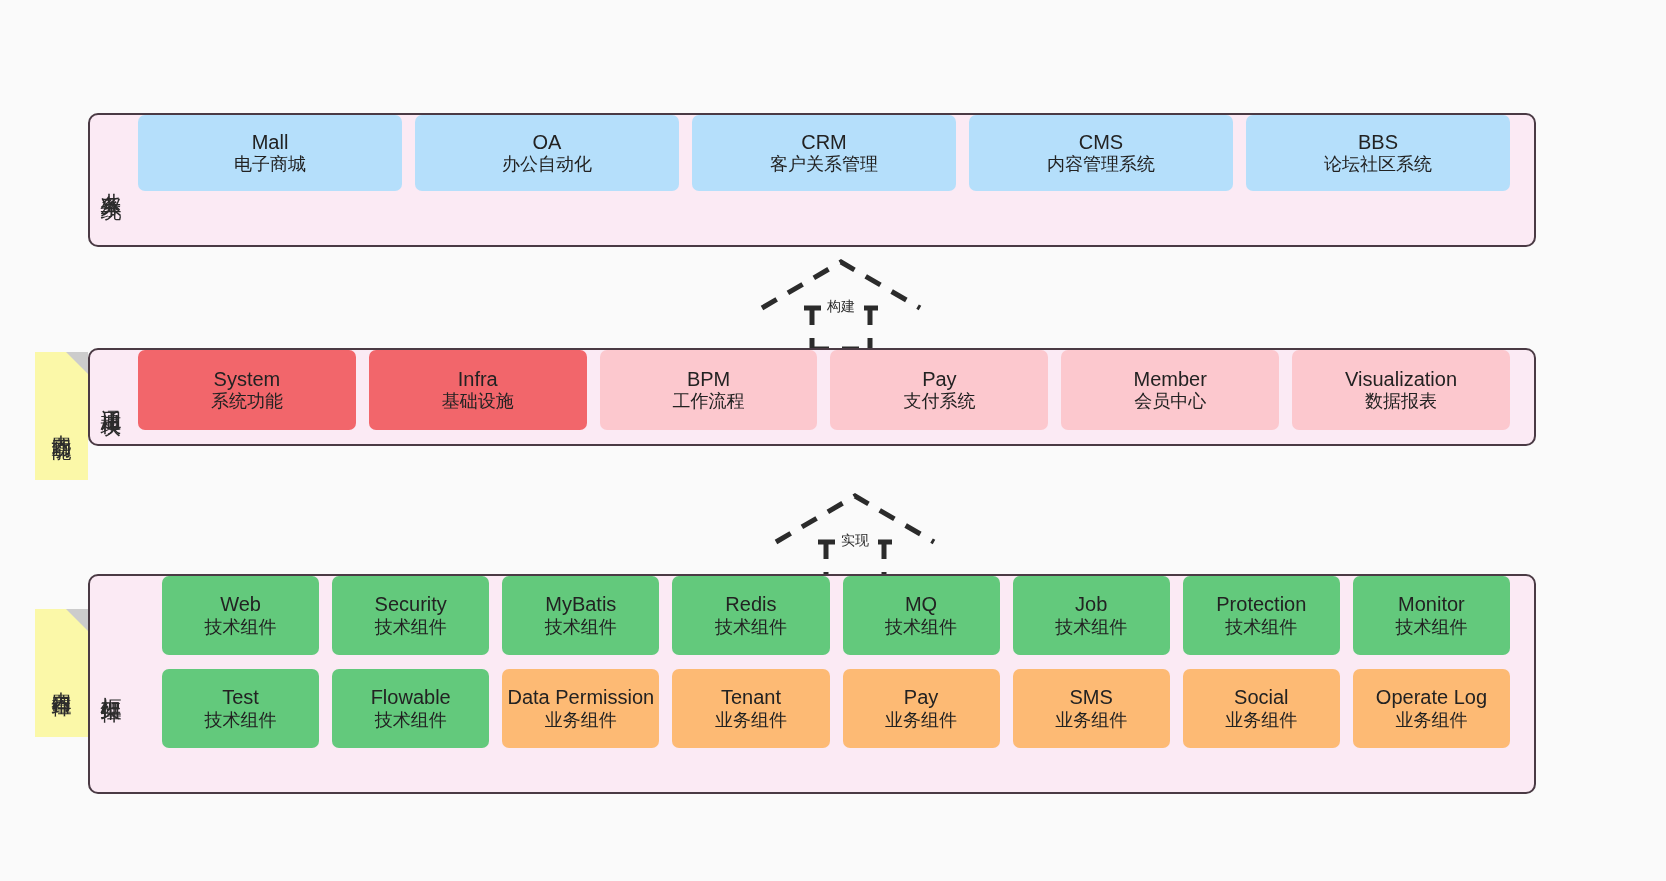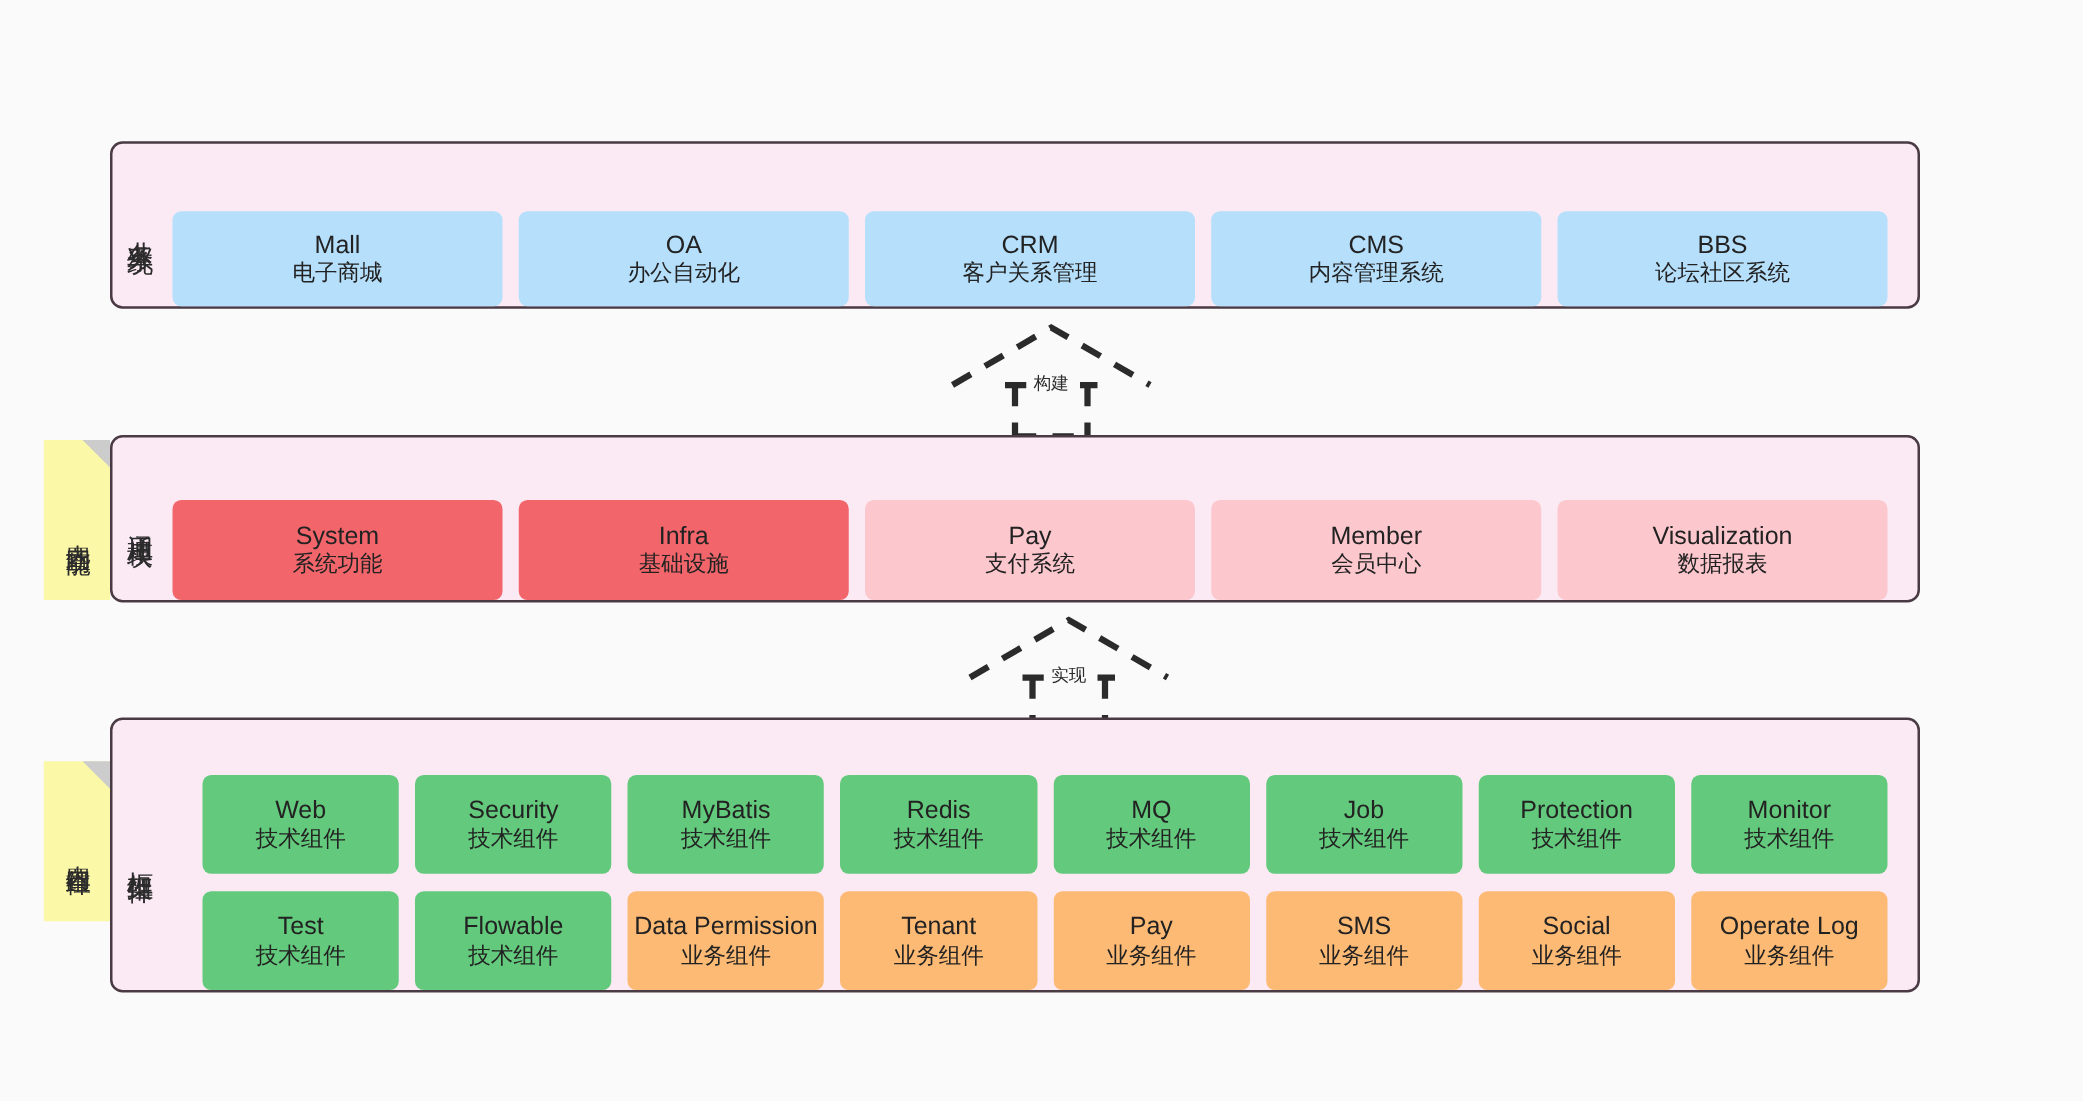--- a/index.html
+++ b/index.html
@@ -45,21 +45,21 @@
     letter-spacing: 2px;
     line-height: 1.05;
     white-space: nowrap;
     user-select: none;
   }
 
   .cards {
     flex: 1 1 auto;
     display: flex;
     flex-direction: column;
-    justify-content: flex-end;
+    justify-content: flex-start;
     gap: 14px;
     padding: 0 24px 0 6px;
   }
 
   .card-row {
     display: flex;
     gap: 13px;
   }
 
   .card {
@@ -83,21 +83,21 @@
   .c-blue        { background: #b5dffb; }
   .c-red         { background: #f2666b; }
   .c-pink        { background: #fcc8ce; }
   .c-green       { background: #63c97c; }
   .c-lightgreen  { background: #fdba74; }
 
   
   #layer-business   { left: 88px;  top: 113px; width: 1448px; height: 134px; }
   #layer-business .card-row { height: 76px; }
 
-  #layer-common     { left: 88px;  top: 348px; width: 1448px; height: 134px; }
+  #layer-common     { left: 88px;  top: 348px; width: 1448px; height: 98px; }
   #layer-common .card-row { height: 80px; }
 
   #layer-framework  { left: 88px;  top: 574px; width: 1448px; height: 220px; gap: 24px; }
   #layer-framework .card-row { height: 79px; }
 
   
   .note {
     position: absolute;
     background: #fbf8a8;
     width: 53px;
@@ -204,20 +204,24 @@
       <div class="card-row">
         <div class="card c-red">
           <span class="t1">System</span>
           <span class="t2">系统功能</span>
         </div>
         <div class="card c-red">
           <span class="t1">Infra</span>
           <span class="t2">基础设施</span>
         </div>
         <div class="card c-pink">
+          <span class="t1">BPM</span>
+          <span class="t2">工作流程</span>
+        </div>
+        <div class="card c-pink">
           <span class="t1">Pay</span>
           <span class="t2">支付系统</span>
         </div>
         <div class="card c-pink">
           <span class="t1">Member</span>
           <span class="t2">会员中心</span>
         </div>
         <div class="card c-pink">
           <span class="t1">Visualization</span>
           <span class="t2">数据报表</span>

